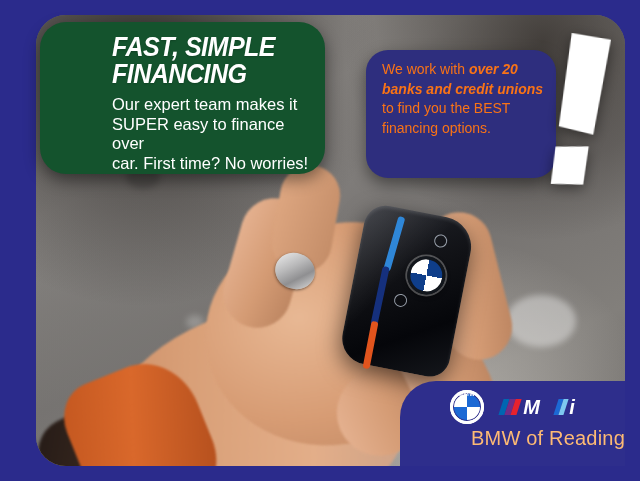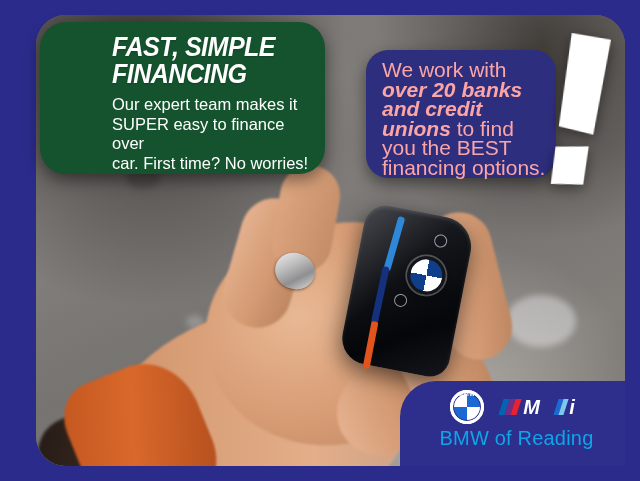--- a/index.html
+++ b/index.html
@@ -159,22 +159,22 @@
 
   
   .card-dark{
     position:absolute;left:366px;top:50px;width:190px;height:128px;
     background:#2E2E7E;
     border-radius:22px;
     box-shadow:0 6px 16px rgba(0,0,0,.45);
   }
   .card-dark-inner{position:absolute;left:16px;top:10px;right:10px;}
   .darkcopy{
-    color:#fca5a5;
-    font-size:21px;line-height:19.5px;
+    color:#f97316;
+    font-size:14px;line-height:19.5px;
     margin:0;
   }
   .darkcopy b{font-weight:bold;font-style:italic;}
   .excl{
     position:absolute;left:556px;top:34px;width:56px;height:152px;
     transform:rotate(4deg);
     filter:drop-shadow(0 4px 7px rgba(0,0,0,.45));
   }
   .excl-stem{
     position:absolute;left:4px;top:0;width:46px;height:100px;
@@ -231,21 +231,21 @@
   .ibars{display:flex;height:16px;transform:skewX(-18deg);}
   .ibars span{display:block;height:16px;}
   .ib1{width:5px;background:#1c69d4;}
   .ib2{width:5px;background:#7ec8f0;}
   .itext{
     color:#ffffff;font-weight:bold;font-style:italic;font-size:20px;
     margin-left:3px;line-height:20px;
   }
   .brand-name{
     position:absolute;left:8px;right:0;top:46px;
-    text-align:center;color:#0ea5e9;
+    text-align:right;color:#fdba74;
     font-size:20px;letter-spacing:.2px;
   }
 </style>
 </head>
 <body>
 
 <div class="ad">
 
   <div class="photo">
     <div class="photo-bg"></div>

